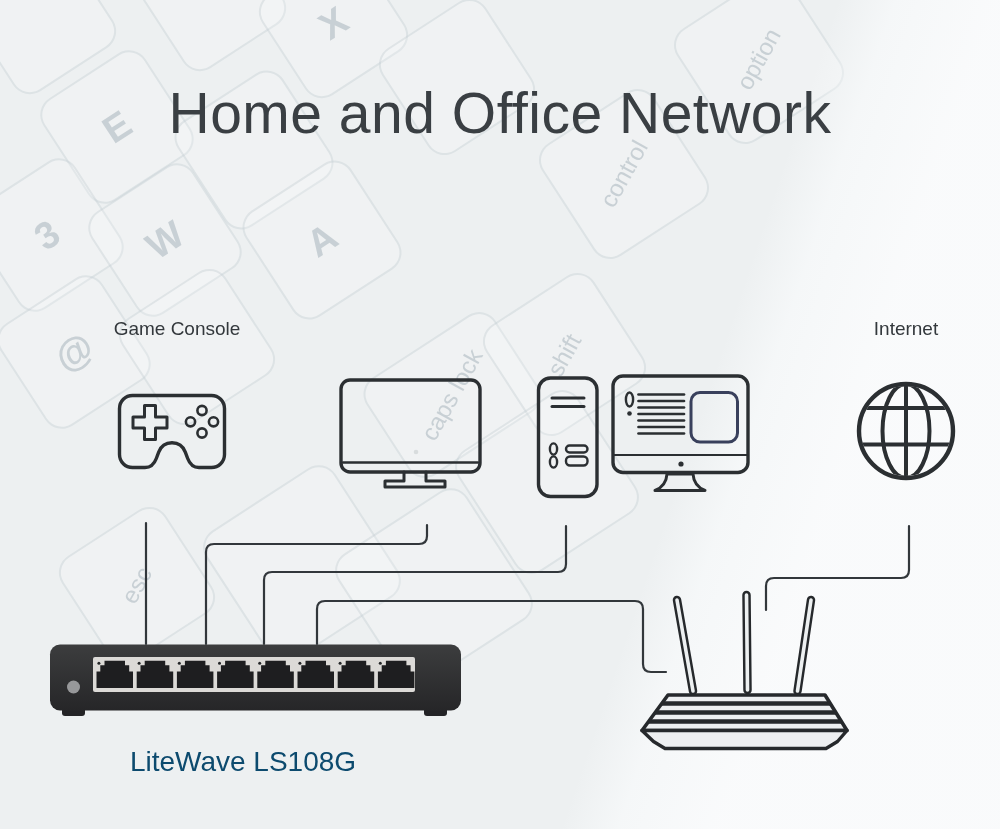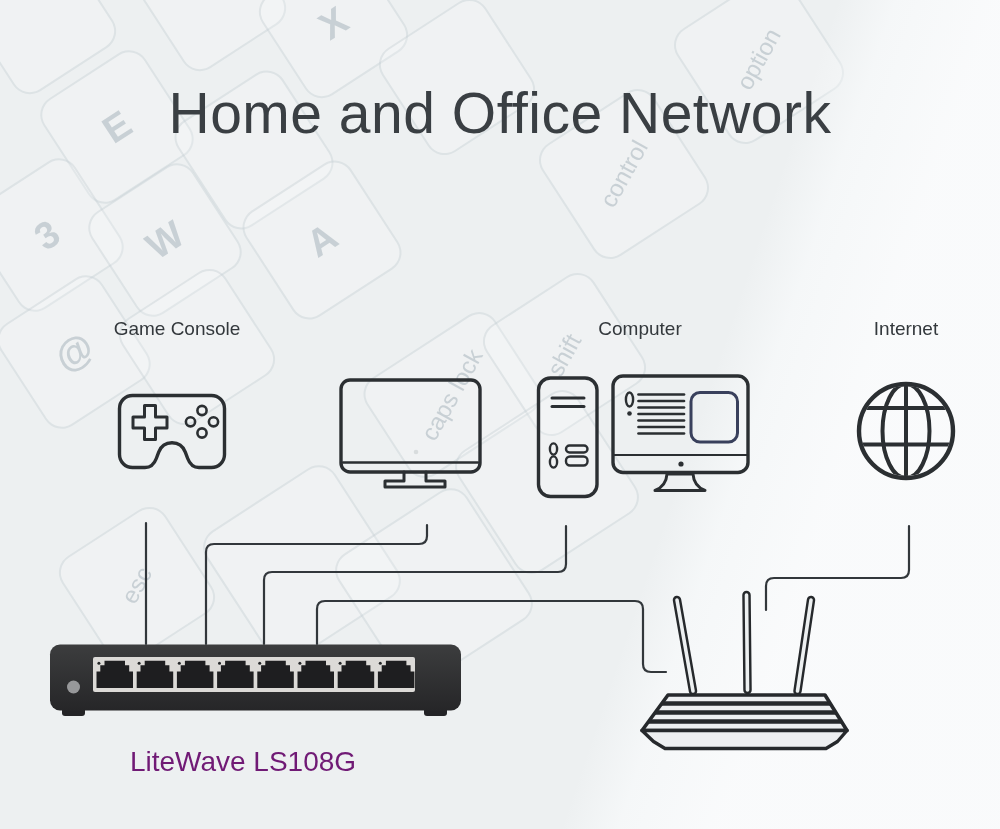--- a/index.html
+++ b/index.html
@@ -39,21 +39,21 @@
   .dev-label{
     position:absolute;top:318px;width:240px;text-align:center;
     font-size:19px;color:#33383c;
   }
   #lbl-console{left:57px}
   #lbl-iptv{left:296px}
   #lbl-computer{left:520px}
   #lbl-internet{left:786px}
   .switch-label{
     position:absolute;left:123px;top:746px;width:240px;text-align:center;
-    font-size:28px;color:#701a75;
+    font-size:28px;color:#0c4a6e;
   }
 </style>
 </head>
 <body>
 
 <div class="stage" style="--bg: #edf0f1; --icon: #2b2f32; --connector: #32373b; --accent: #39405c; --title: #3a3f43;">
 
   <div class="bg-keys">
     <div class="key" style="left:-18px;top:-40px;width:115px;height:115px;">
         <span></span>
@@ -235,17 +235,16 @@
         <line x1="638" y1="703.5" x2="851" y2="703.5"></line>
         <line x1="638" y1="712.5" x2="851" y2="712.5"></line>
         <line x1="638" y1="721.5" x2="851" y2="721.5"></line>
       </g>
       <path d="M642,730.5 H847 L837.5,741.5 L826,748.5 H665 L653.5,741.5 Z" fill="#edeff1" stroke="#26292c" stroke-width="3.4" stroke-linejoin="round"></path>
     </g>
   </svg>
 
   <div class="title">Home and Office Network</div>
   <div class="dev-label" id="lbl-console">Game Console</div>
-  <div class="dev-label" id="lbl-computer">Computer</div>
   <div class="dev-label" id="lbl-internet">Internet</div>
   <div class="switch-label">LiteWave LS108G</div>
 
 </div>
 
 </body></html>

